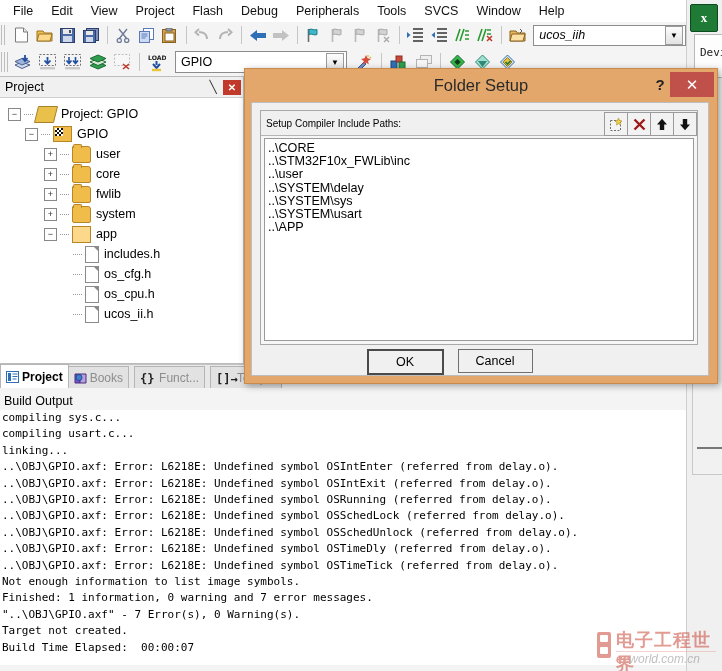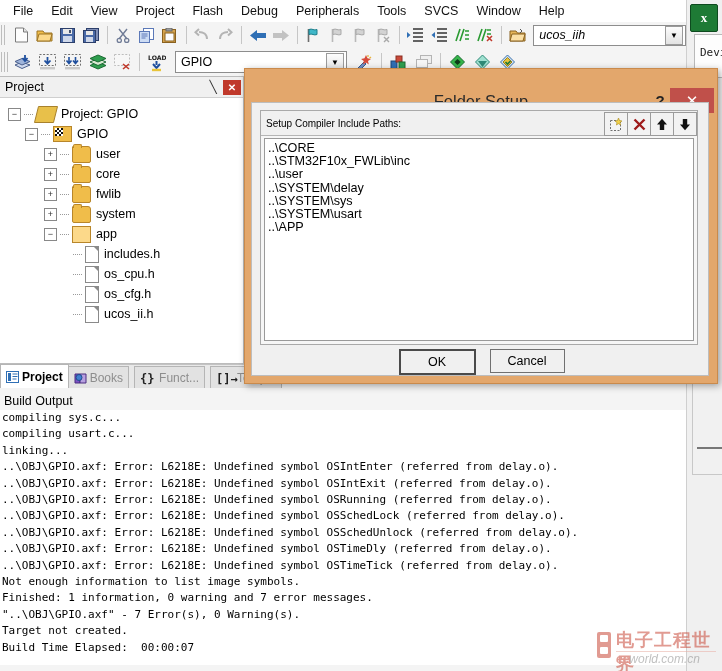--- a/index.html
+++ b/index.html
@@ -101,40 +101,40 @@
   .wmbars:before{top:3px;} .wmbars:after{top:15px;}
   .wmcn{position:absolute;left:19px;top:4px;font-size:18px;letter-spacing:1px;color:#c94a3a;
         font-family:"DejaVu Sans",sans-serif;font-weight:bold;}
   .wmline{position:absolute;left:19px;top:27px;width:100px;height:1px;background:#e9b0a6;}
   .wmen{position:absolute;left:19px;top:28px;font-size:12px;color:#8d8d8d;font-style:italic;}
   .wmen b{color:#c94a3a;}
 
   
   .dlg{position:absolute;left:244px;top:68px;width:472px;height:314px;background:#e3a76c;
        border:1px solid #c98a4c;box-shadow:2px 2px 7px rgba(0,0,0,.35);}
-  .dlgtitle{height:32px;display:flex;align-items:center;justify-content:center;position:relative;margin-top:16px;}
+  .dlgtitle{height:32px;display:flex;align-items:center;justify-content:center;position:relative;}
   .dlgtitle .txt{font-size:16.5px;color:#2a2a2a;font-family:"Liberation Sans",sans-serif;}
   .helpbtn{position:absolute;right:48px;top:5px;width:18px;height:20px;display:flex;align-items:center;
            justify-content:center;font-size:15px;font-weight:bold;color:#222;}
   .xbtn{position:absolute;right:3px;top:3px;width:44px;height:25px;background:#c0504a;color:#fff;
         display:flex;align-items:center;justify-content:center;font-size:15px;}
   .dlgbody{position:absolute;left:6px;top:33px;width:458px;height:274px;background:#f0f0f0;
            border:1px solid #bdbdbd;box-sizing:border-box;}
   .grp{position:absolute;left:8px;top:7px;width:438px;height:235px;border:1px solid #a9a9a9;
        background:#f6f6f6;box-sizing:border-box;}
   .grphdr{height:24px;display:flex;align-items:center;padding-left:5px;border-bottom:1px solid #b5b5b5;
           background:#f0f0f0;font-size:10px;}
   .grphdr .btns{margin-left:auto;display:flex;height:22px;}
   .gbtn{width:22px;height:22px;border:1px solid #9b9b9b;background:#f2f2f2;display:flex;
         align-items:center;justify-content:center;margin-left:-1px;font-size:13px;font-weight:bold;}
   .pathlist{position:absolute;left:3px;top:27px;width:430px;height:203px;background:#fff;
             border:1px solid #9a9a9a;box-sizing:border-box;padding:3px 0 0 3px;overflow:hidden;}
   .pathrow{font-size:12.6px;line-height:13.2px;white-space:pre;color:#000;
            font-family:"Liberation Sans",sans-serif;}
-  .dbtns{position:absolute;left:0;top:246px;width:395px;display:flex;justify-content:center;gap:14px;margin-left:32px;}
+  .dbtns{position:absolute;left:0;top:246px;width:395px;display:flex;justify-content:center;gap:14px;}
   .dbtn{width:73px;height:22px;background:#f0f0f0;border:1px solid #707070;display:flex;
         align-items:center;justify-content:center;font-size:12.5px;}
   .dbtn.def{border:2px solid #4a4a4a;}
 
   
   svg{display:block;}
 </style>
 </head>
 <body>
 
@@ -478,28 +478,28 @@
         <span class="ind" style="width:69px"></span>
         <span class="dots"></span>
         <span class="fileico"></span>
         <span>includes.h</span>
       </div>
 
       <div class="tnode">
         <span class="ind" style="width:69px"></span>
         <span class="dots"></span>
         <span class="fileico"></span>
+        <span>os_cfg.h</span>
+      </div>
+
+      <div class="tnode">
+        <span class="ind" style="width:69px"></span>
+        <span class="dots"></span>
+        <span class="fileico"></span>
         <span>os_cpu.h</span>
-      </div>
-
-      <div class="tnode">
-        <span class="ind" style="width:69px"></span>
-        <span class="dots"></span>
-        <span class="fileico"></span>
-        <span>os_cfg.h</span>
       </div>
 
       <div class="tnode">
         <span class="ind" style="width:69px"></span>
         <span class="dots"></span>
         <span class="fileico"></span>
         <span>ucos_ii.h</span>
       </div>
 
     </div>

